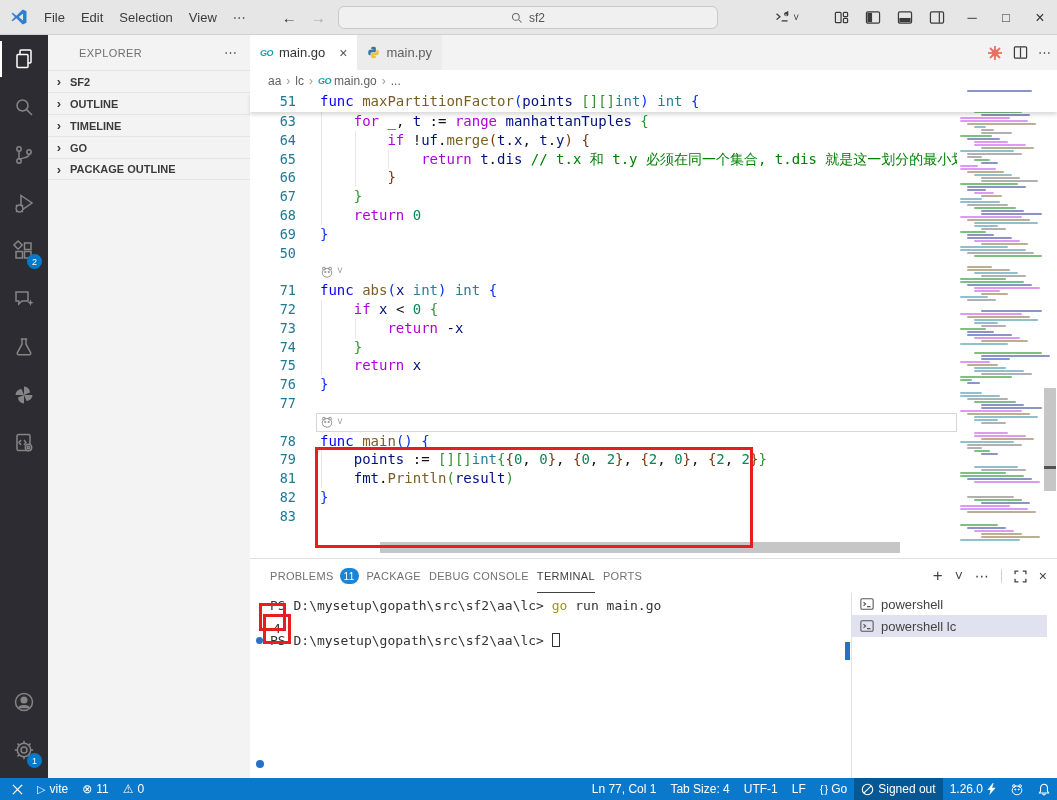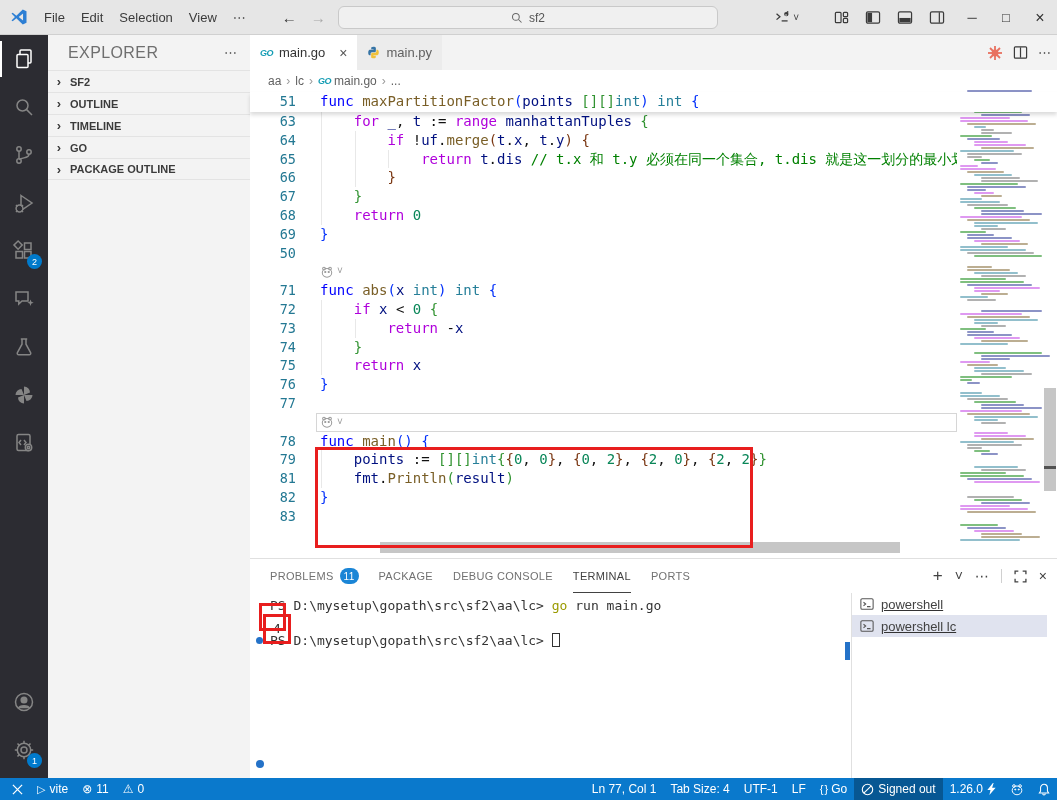--- a/index.html
+++ b/index.html
@@ -31,21 +31,21 @@
              color:#858585; position:relative; }
   .ab-item.active { color:#ffffff; }
   .ab-item.active::before { content:""; position:absolute; left:0; top:6px; bottom:6px; width:2px; background:#fff; }
   .ab-badge { position:absolute; right:6px; bottom:6px; min-width:15px; height:15px; border-radius:8px;
               background:#007acc; color:#fff; font-size:9px; display:flex; align-items:center; justify-content:center; padding:0 3px; }
   .ab-bottom { position:absolute; bottom:4px; left:0; width:48px; display:flex; flex-direction:column; align-items:center; }
 
   
   .sidebar { position:absolute; left:48px; top:35px; width:202px; height:743px; background:#f3f3f3; }
   .sb-header { height:35px; display:flex; align-items:center; justify-content:space-between; padding:0 12px 0 20px; }
-  .sb-title { font-size:16px; color:#6f6f6f; letter-spacing:.4px; }
+  .sb-title { font-size:11px; color:#6f6f6f; letter-spacing:.4px;margin-left:11px; }
   .sb-more { color:#424242; letter-spacing:1px; }
   .sb-section { height:22px; display:flex; align-items:center; gap:4px; padding-left:4px;
                 border-top:1px solid #e3e3e3; font-size:11px; font-weight:bold; color:#3b3b3b; }
   .sb-section:last-child { border-bottom:1px solid #e3e3e3; }
   .sb-chevron { font-size:13px; font-weight:bold; color:#3b3b3b; width:14px; text-align:center; }
 
   
   .main { position:absolute; left:250px; top:35px; width:807px; height:523px; background:#fff; }
   .tabbar { height:35px; background:#f3f3f3; display:flex; position:relative; }
   .tab { height:35px; display:flex; align-items:center; gap:6px; padding:0 10px; font-size:13px; }
@@ -90,21 +90,21 @@
   .terminal { position:absolute; left:0; top:34px; width:595px; bottom:0; padding:4px 0 0 20px;
               font-family:"DejaVu Sans Mono", monospace; font-size:13px; color:#333; }
   .tline { height:17.3px; line-height:17.3px; white-space:pre; position:relative; }
   .t-p{color:#333} .t-y{color:#9a9a00}
   .t-boxed { position:relative; display:inline-block; border:3px solid #e81e1e; padding:3px 7px; margin-left:-7px; background:#fff0; z-index:5; }
   .term-cursor { display:inline-block; width:8px; height:14px; border:1px solid #333; vertical-align:-2px; }
   .tdot { position:absolute; left:-14px; top:5px; width:7px; height:7px; border-radius:50%; background:#2472c8; }
   .term-bottom-dot { position:absolute; left:8px; bottom:10px; width:8px; height:8px; border-radius:50%; background:#2472c8; }
   .term-divider { position:absolute; left:601px; top:34px; bottom:0; width:1px; background:#e0e0e0; }
   .term-scroll-deco { position:absolute; left:595px; top:83px; width:5px; height:18px; background:#2472c8; }
-  .term-list { position:absolute; left:602px; right:10px; top:34px;text-decoration:underline; }
+  .term-list { position:absolute; left:602px; right:10px; top:34px; }
   .tl-row { height:22px; display:flex; align-items:center; gap:7px; padding-left:8px; color:#424242; font-size:13px; }
   .tl-row.selected { background:#e0e3ef; }
 
   
   .statusbar { position:absolute; left:0; top:778px; width:1057px; height:22px; background:#0a79cc;
                color:#fff; display:flex; align-items:center; justify-content:space-between; font-size:12px; }
   .sb-left, .sb-right { display:flex; align-items:center; height:22px; }
   .sb-item { display:flex; align-items:center; gap:4px; padding:0 7px; height:22px; white-space:nowrap; }
   .sb-item.highlight { background:rgba(0,0,0,.28); }
   .sb-left .sb-item:first-child { padding-left:12px; }
@@ -542,21 +542,21 @@
     <div class="vslider">
         <div class="vslider-mark"></div>
       </div>
   </div>
   <div class="hscrollbar"></div>
   <div class="annotation-box" style="left:65px; top:412px; width:438px; height:101px"></div>
 </div>
 
 <div class="panel">
   <div class="panel-tabs">
-    <div id="ptabs-host" style="display:flex; gap:20px; height:100%; ">
+    <div id="ptabs-host" style="display:flex; gap:8px; height:100%; ">
         <div class="ptab">
           <span>PROBLEMS</span>
           <span class="ptab-badge">11</span>
         </div>
         <div class="ptab">
           <span>PACKAGE</span>
         </div>
         <div class="ptab">
           <span>DEBUG CONSOLE</span>
         </div>

